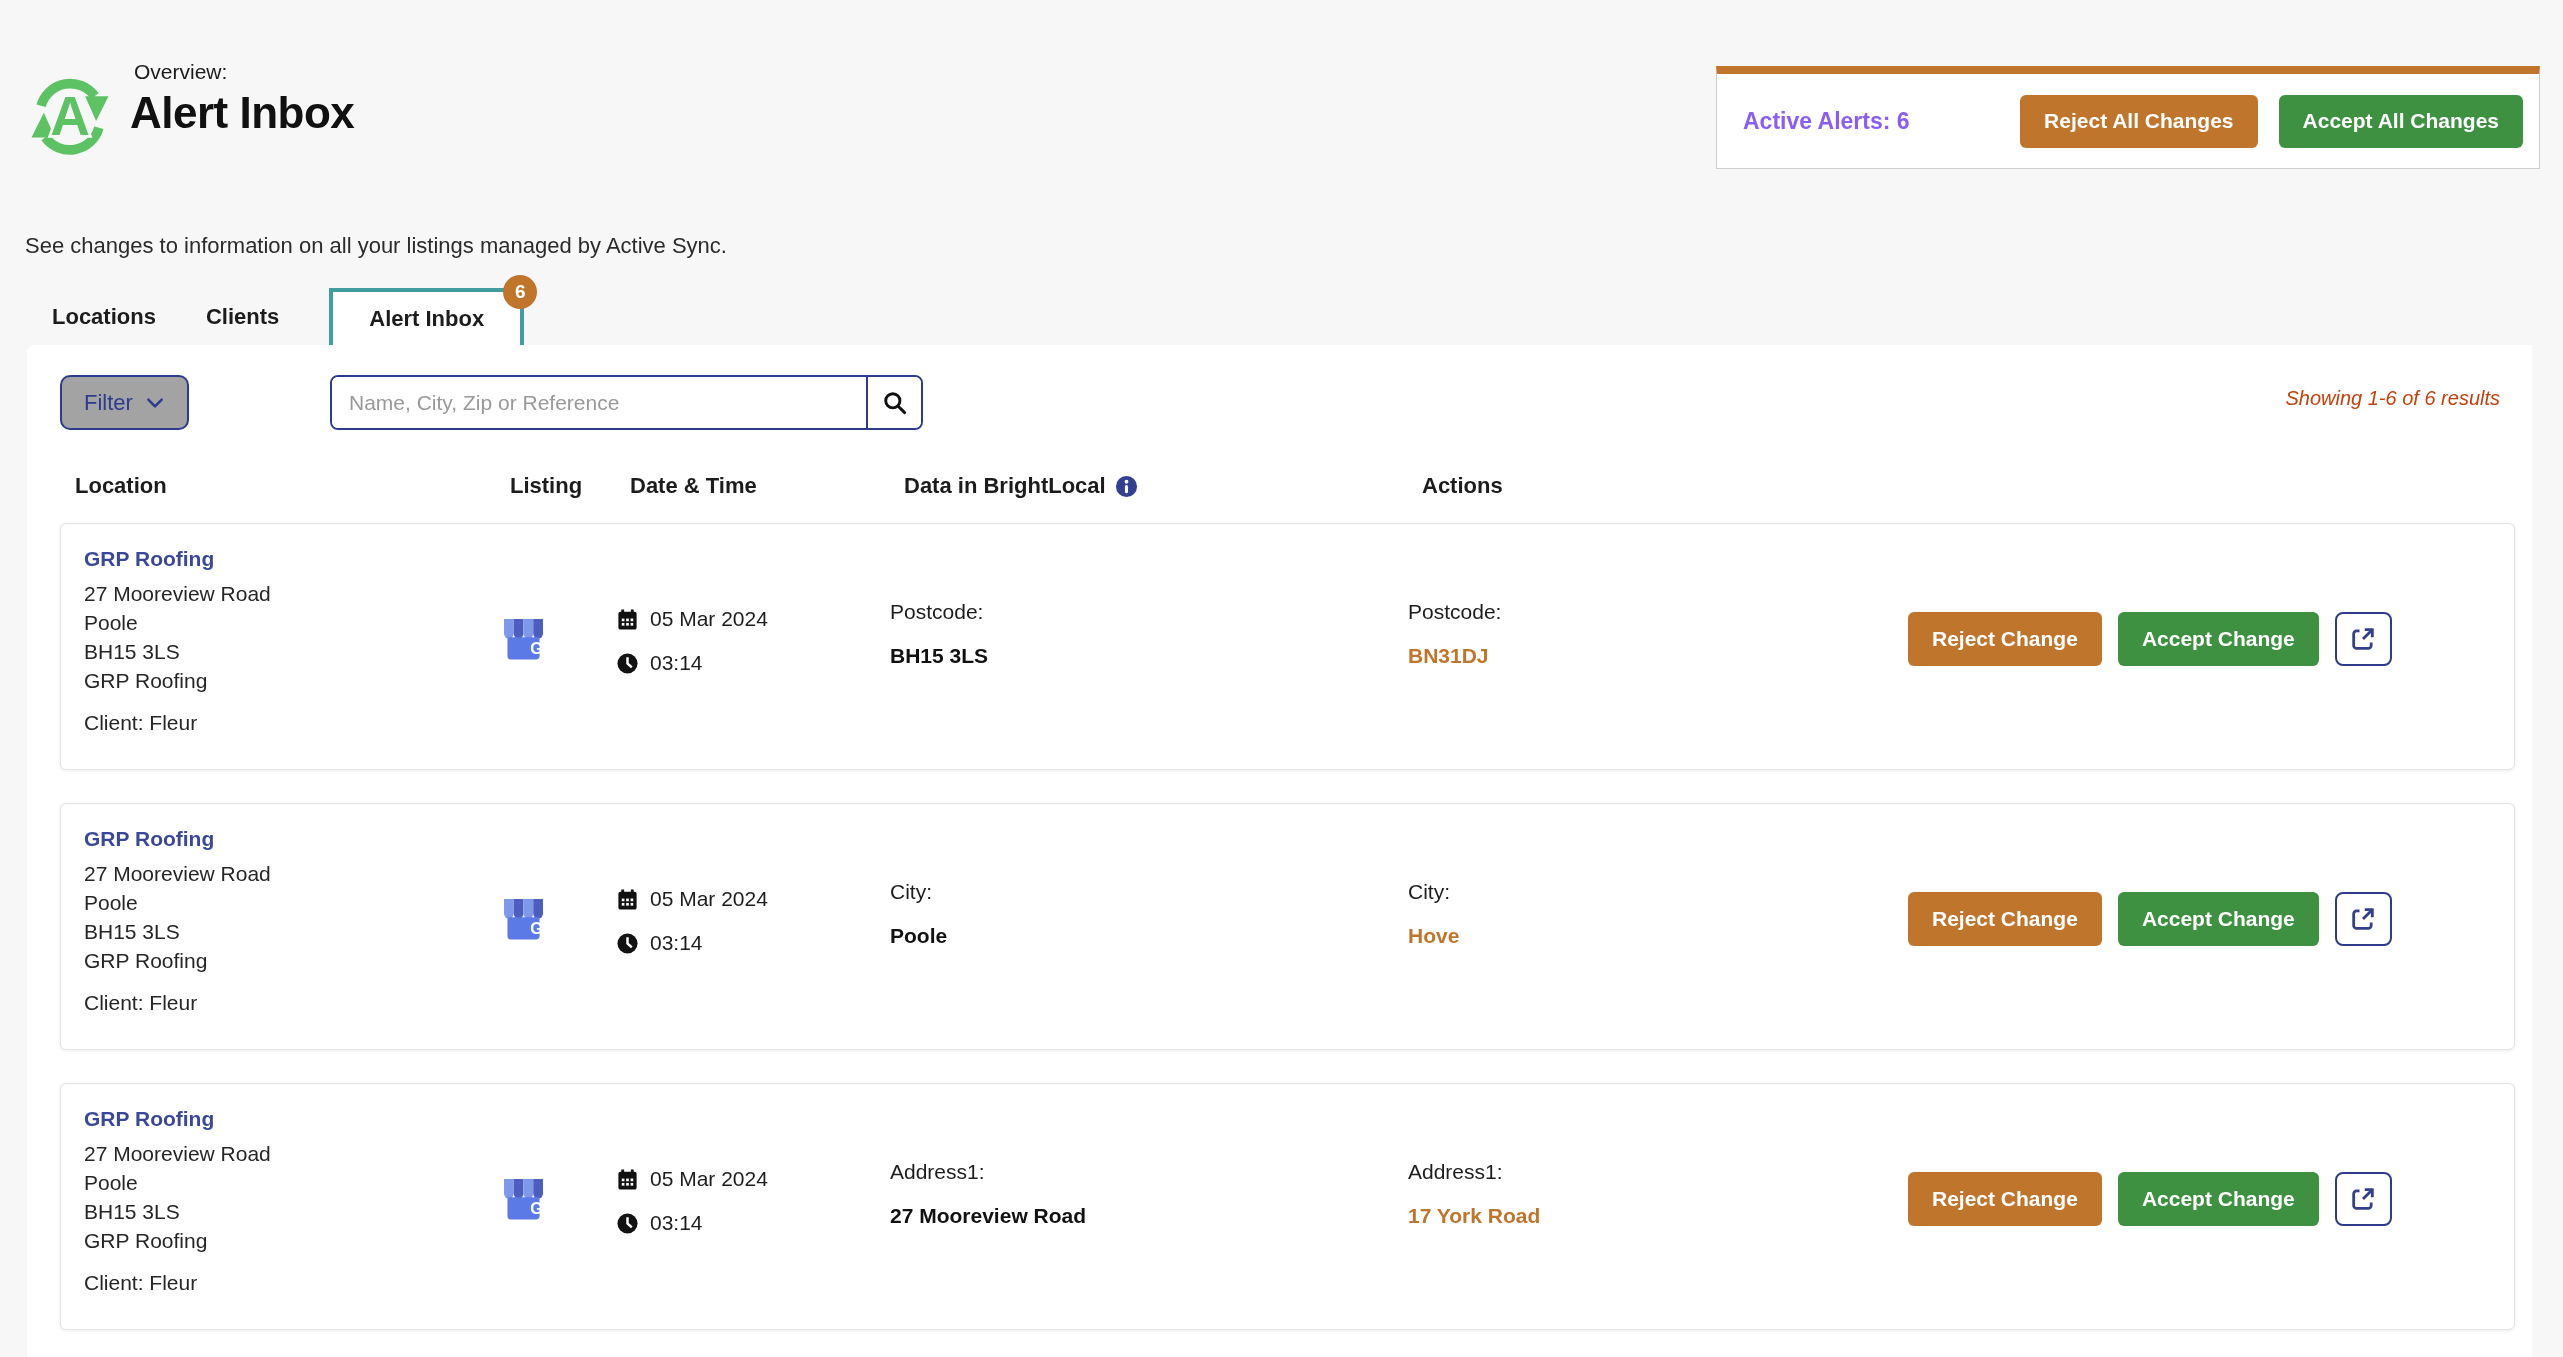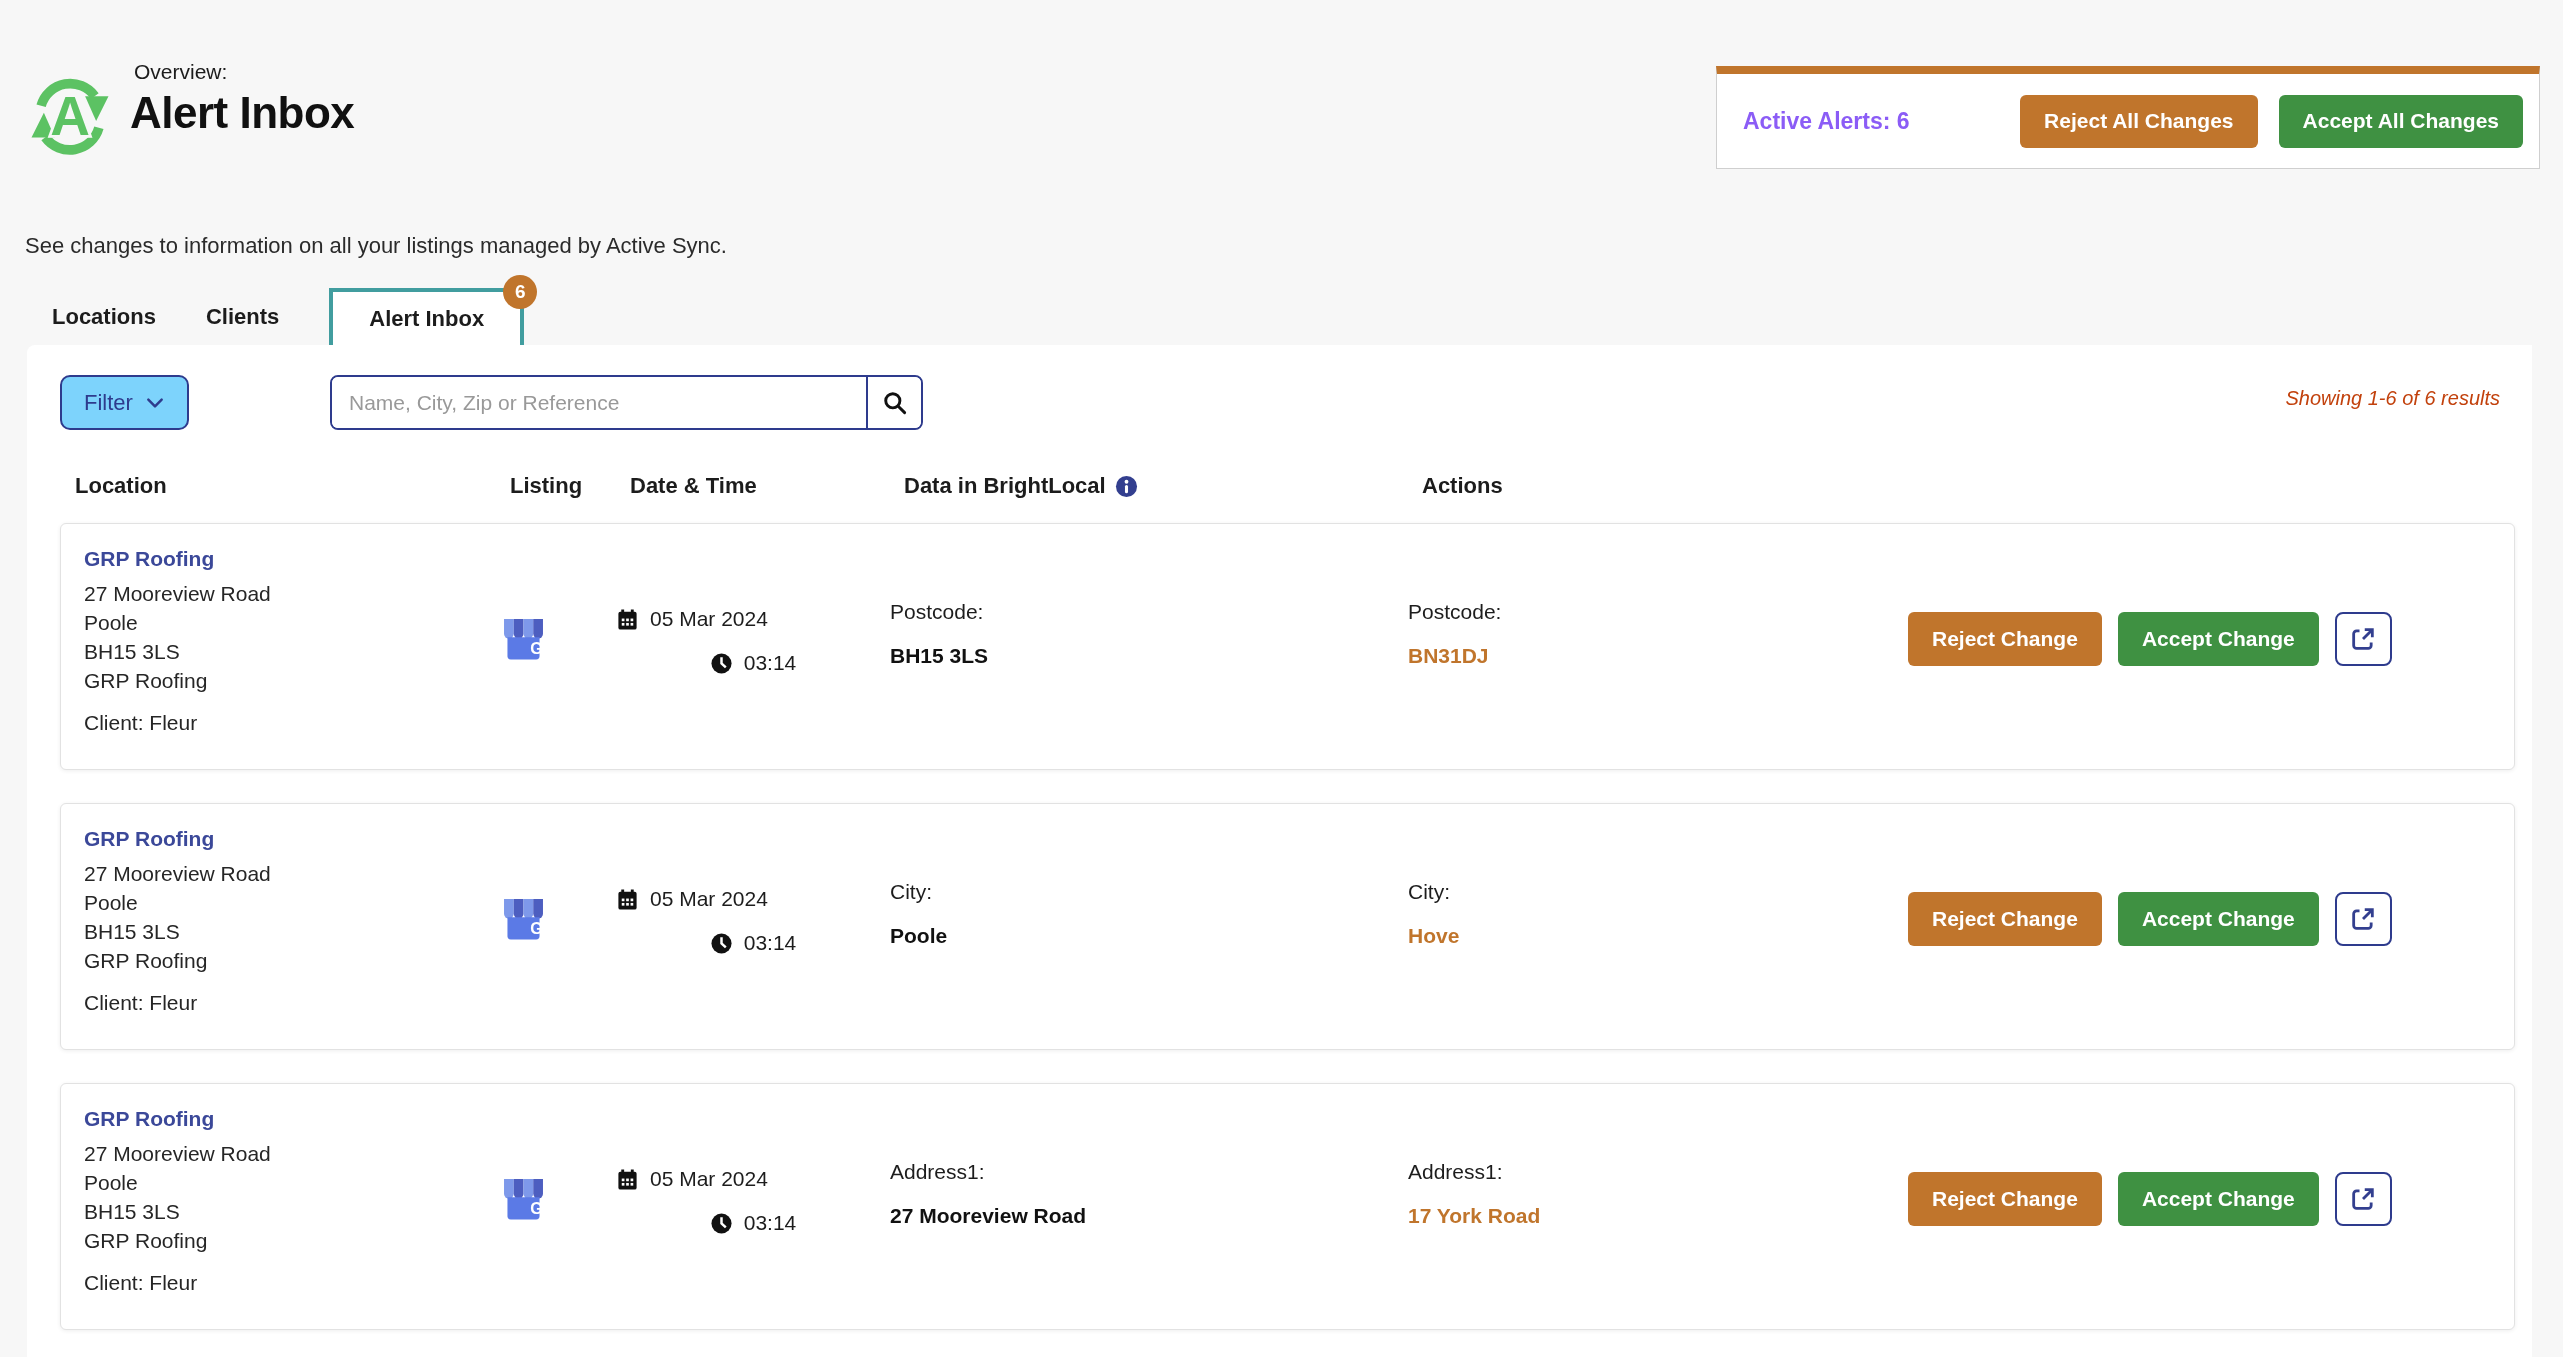--- a/index.html
+++ b/index.html
@@ -44,21 +44,21 @@
   }
 
   
   .content-panel {
     position:absolute; left:27px; top:345px; width:2505px; height:1012px;
     background:#fff; border-radius:8px 0 0 0;
   }
 
   .filter-btn {
     position:absolute; left:33px; top:30px; height:55px; padding:0 22px;
-    display:flex; align-items:center; gap:12px; background:#7dd3fc;
+    display:flex; align-items:center; gap:12px; background:#a3a3a3;
     border:2px solid #2e3b8d; border-radius:10px; color:#2e3b8d; font-size:22px; cursor:pointer;
     font-family:"Liberation Sans", sans-serif;
   }
   .search-group {
     position:absolute; left:303px; top:30px; height:55px; width:593px;
     border:2px solid #2e3b8d; border-radius:8px; display:flex; background:#fff; overflow:hidden;gap:12px;
   }
   .search-input {
     flex:1; border:none; outline:none; font-size:21px; padding:0 17px; color:#444;
     font-family:"Liberation Sans", sans-serif;
@@ -85,21 +85,21 @@
     border:1px solid #e2e2e2; border-radius:6px; box-shadow:0 1px 4px rgba(0,0,0,0.07);
     display:grid; grid-template-columns:412px 120px 274px 518px 500px 1fr;
     padding-left:23px;
   }
   .loc-cell { padding-top:20px; font-size:21px; line-height:29px; color:#262626; }
   .loc-name { display:inline-block; font-size:21px; font-weight:700; color:#3b4899; text-decoration:none; margin-bottom:6px; }
   .loc-client { margin-top:13px; }
   .listing-cell { padding-top:88px; }
   .date-cell { padding-top:83px; font-size:21px; color:#1d1d1d; }
   .date-line { display:flex; align-items:center; gap:11px; }
-  .time-line { display:flex; align-items:center; gap:11px; margin-top:20px;justify-content:center; }
+  .time-line { display:flex; align-items:center; gap:11px; margin-top:20px; }
   .data-cell, .change-cell { padding-top:76px; font-size:21px; color:#1d1d1d; }
   .cell-value { margin-top:20px; font-weight:700; color:#111; }
   .cell-value.changed { color:#c0752c; }
   .actions-cell { padding-top:88px; display:flex; align-items:flex-start; gap:16px; }
   .actions-cell .btn { height:54px; }
   .ext-btn {
     width:57px; height:54px; background:#fff; border:2px solid #2e3b8d; border-radius:8px;
     display:flex; align-items:center; justify-content:center; cursor:pointer;
   }
   .icon { flex:none; display:inline-flex; }

